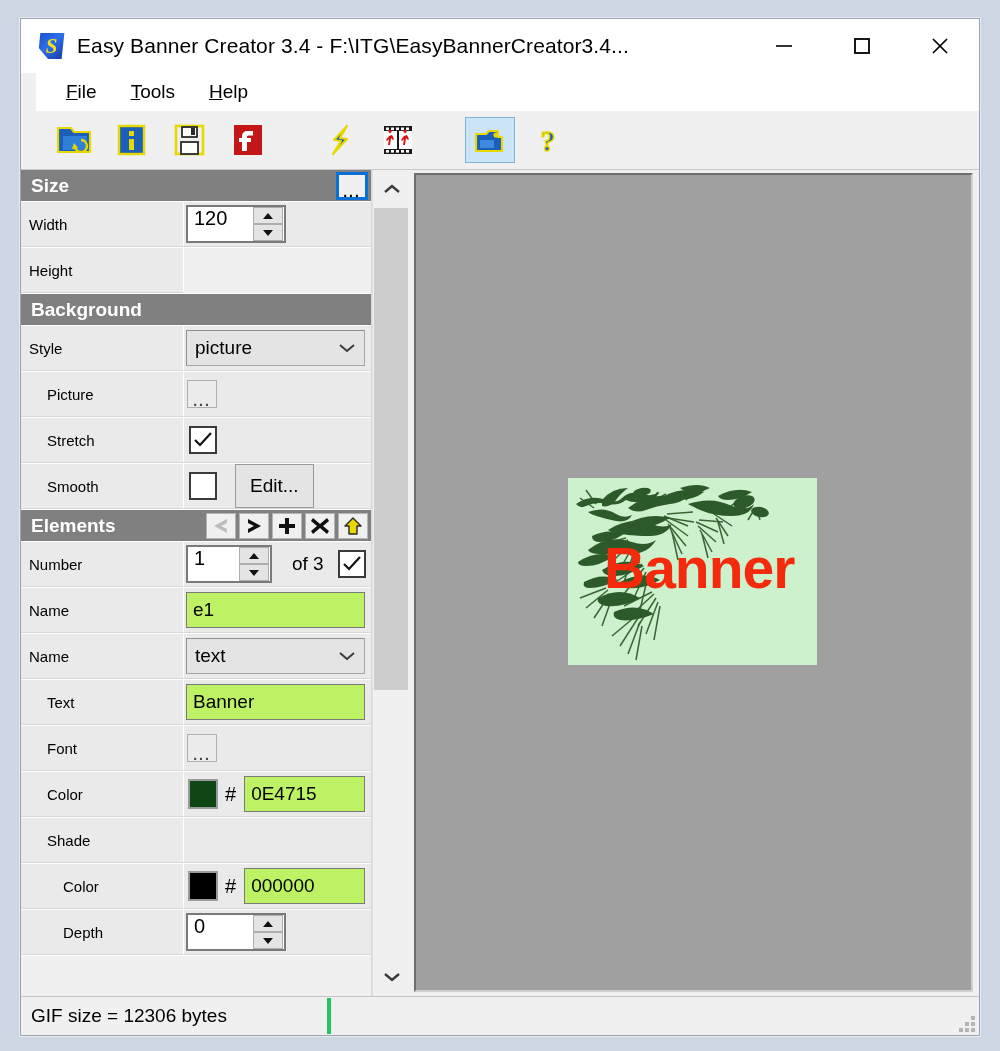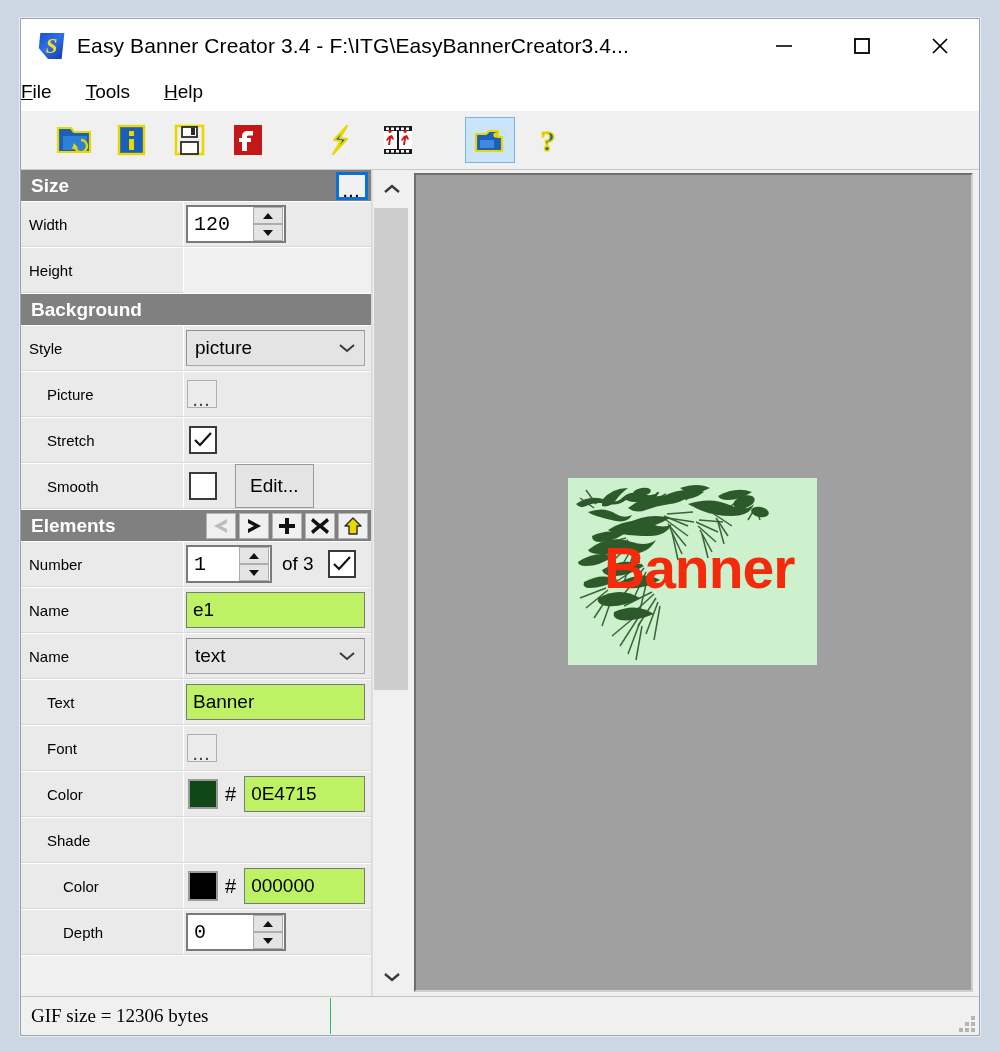--- a/index.html
+++ b/index.html
@@ -46,21 +46,21 @@
     flex:1 1 auto;overflow:hidden;
   }
   .wbtns{display:flex;align-items:center;height:54px;flex:0 0 auto;}
   .wbtn{
     width:78px;height:54px;display:flex;align-items:center;justify-content:center;
   }
   .wbtn svg{display:block;}
   
   .menubar{
     height:38px;background:#ffffff;display:flex;align-items:center;
-    gap:34px;flex:0 0 auto;
+    padding-left:30px;gap:34px;flex:0 0 auto;margin-left:15px;
   }
   .menu-item{font-size:19px;color:#000;cursor:default;}
   .menu-item u{text-decoration:underline;}
   
   .toolbar{
     height:58px;background:#f0f0f0;border-bottom:1px solid #c8c8c8;
     display:flex;align-items:center;padding-left:28px;flex:0 0 auto;
   }
   .tbtn{
     width:50px;height:46px;display:flex;align-items:center;justify-content:center;
@@ -105,21 +105,21 @@
     padding-left:8px;box-sizing:border-box;
   }
   .row .lbl.ind{padding-left:26px;}
   .row .val{
     flex:1 1 auto;background:#eaeaea;display:flex;align-items:center;
     border-bottom:1px solid #d6d6d6;box-sizing:border-box;position:relative;
   }
   
   .spin{
     height:38px;width:100px;background:#fff;border:2px solid #7a7a7a;
-    display:flex;align-items:center;box-sizing:border-box;margin-left:2px;font-family:Liberation Mono, monospace;
+    display:flex;box-sizing:border-box;margin-left:2px;
   }
   .spin .num{flex:1 1 auto;font-size:20px;padding-left:6px;color:#000;}
   .spin .arrows{
     width:30px;height:34px;display:flex;flex-direction:column;margin-right:1px;
   }
   .spin .arrows div{
     flex:1 1 auto;background:#e4e4e4;border:1px solid #adadad;
     display:flex;align-items:center;justify-content:center;box-sizing:border-box;
   }
   .combo{
@@ -148,21 +148,21 @@
   .btn{
     height:44px;padding:0 14px;background:#e4e4e4;border:1px solid #9a9a9a;
     display:flex;align-items:center;justify-content:center;font-size:19px;
     margin-left:18px;box-sizing:border-box;color:#000;
   }
   .swatch{
     width:30px;height:30px;border:2px solid #9a9a9a;margin-left:4px;flex:0 0 auto;
     box-sizing:border-box;
   }
   .hash{font-size:20px;margin:0 6px 0 7px;color:#000;}
-  .ofcount{font-size:19px;color:#000;margin-left:10px;}
+  .ofcount{font-size:19px;color:#000;margin-left:20px;}
   
   .vscroll{
     width:38px;flex:0 0 auto;background:#f0f0f0;border-left:1px solid #e0e0e0;
     display:flex;flex-direction:column;position:relative;
   }
   .vs-arrow{height:38px;display:flex;align-items:center;justify-content:center;}
   .vs-track{flex:1 1 auto;position:relative;background:#f0f0f0;}
   .vs-thumb{
     position:absolute;left:1px;right:3px;top:0;height:482px;background:#cdcdcd;
   }
@@ -188,21 +188,21 @@
   }
   
   .statusbar{
     height:38px;flex:0 0 auto;background:#f0f0f0;border-top:1px solid #c4c4c4;
     display:flex;align-items:center;position:relative;
   }
   .st-cell{
     height:36px;display:flex;align-items:center;padding-left:10px;font-size:19px;
     color:#000;box-sizing:border-box;
   }
-  .st-cell.first{width:310px;border-right:1px solid #22c55e;font-family:Liberation Serif, serif;}
+  .st-cell.first{width:310px;border-right:4px solid #22c55e;}
   .grip{
     position:absolute;right:4px;bottom:3px;width:18px;height:18px;
   }
   .grip i{position:absolute;width:4px;height:4px;background:#b5b5b5;display:block;}
 </style>
 </head>
 <body>
 
 <div class="window">
 

